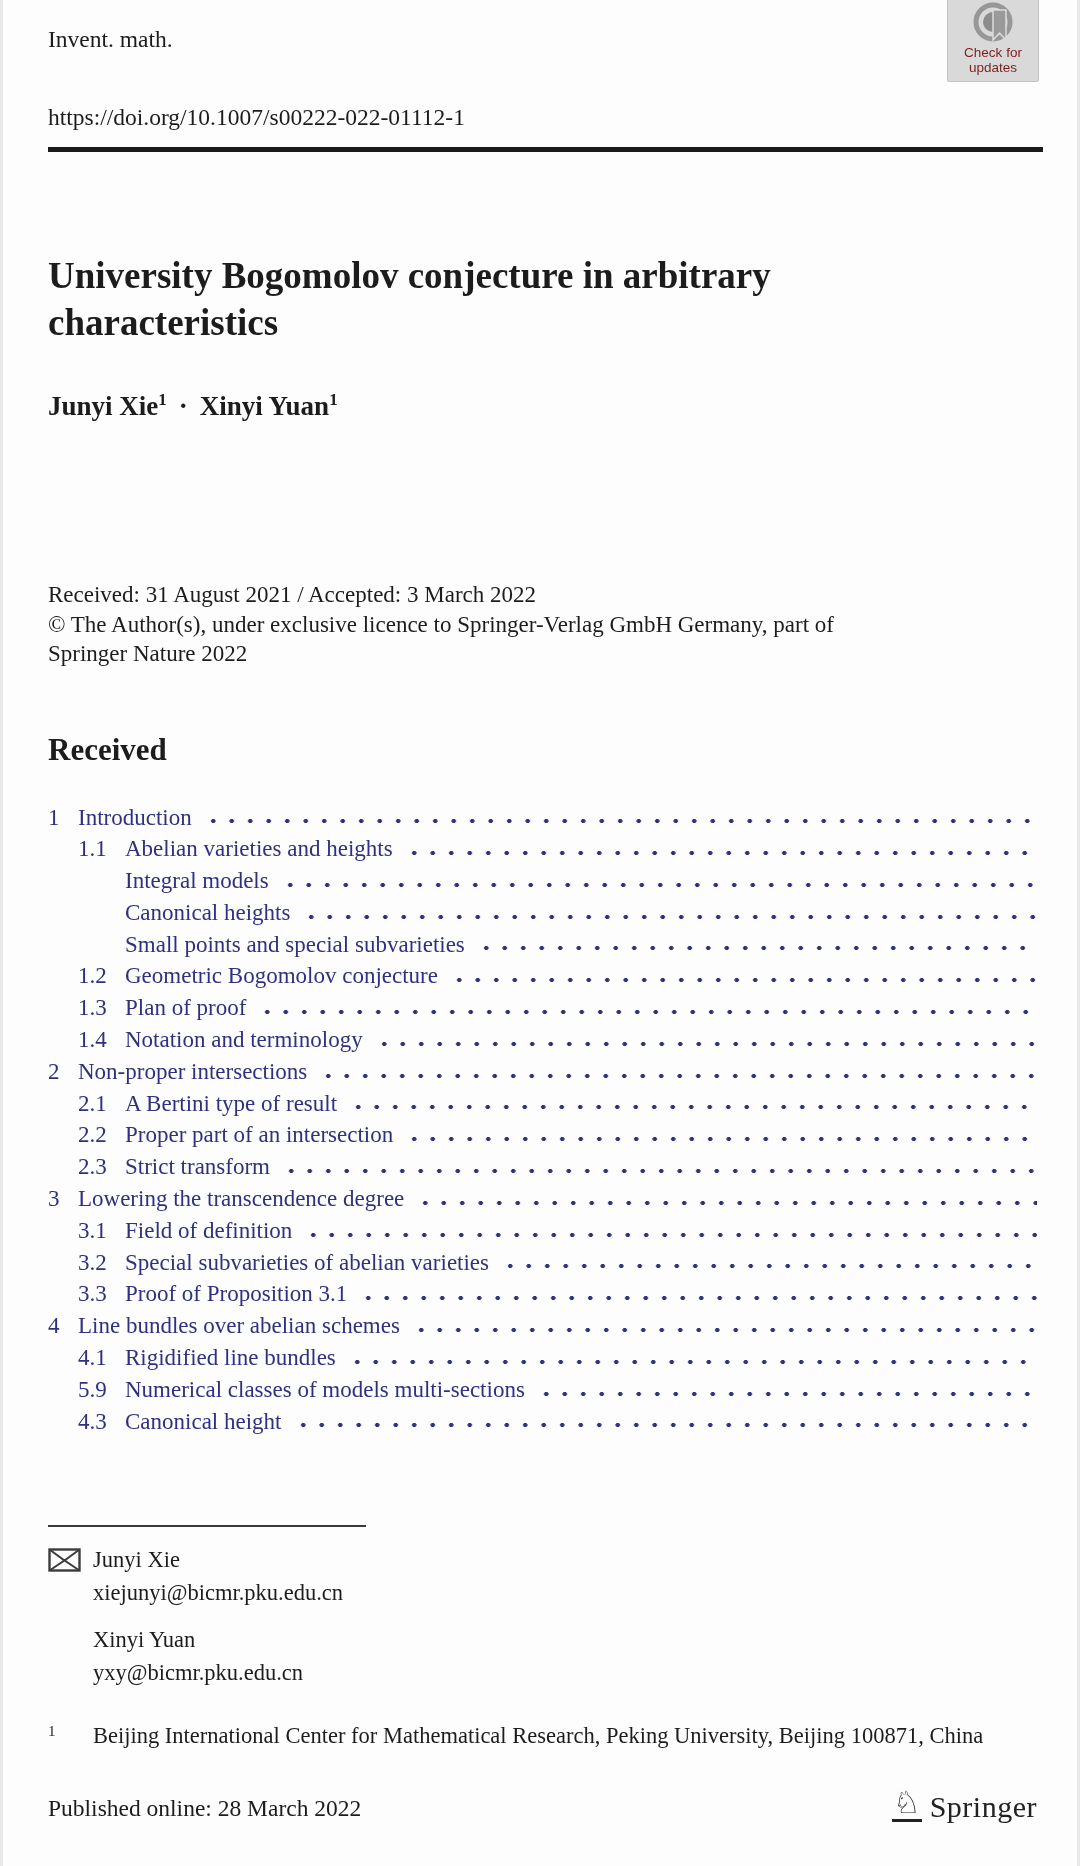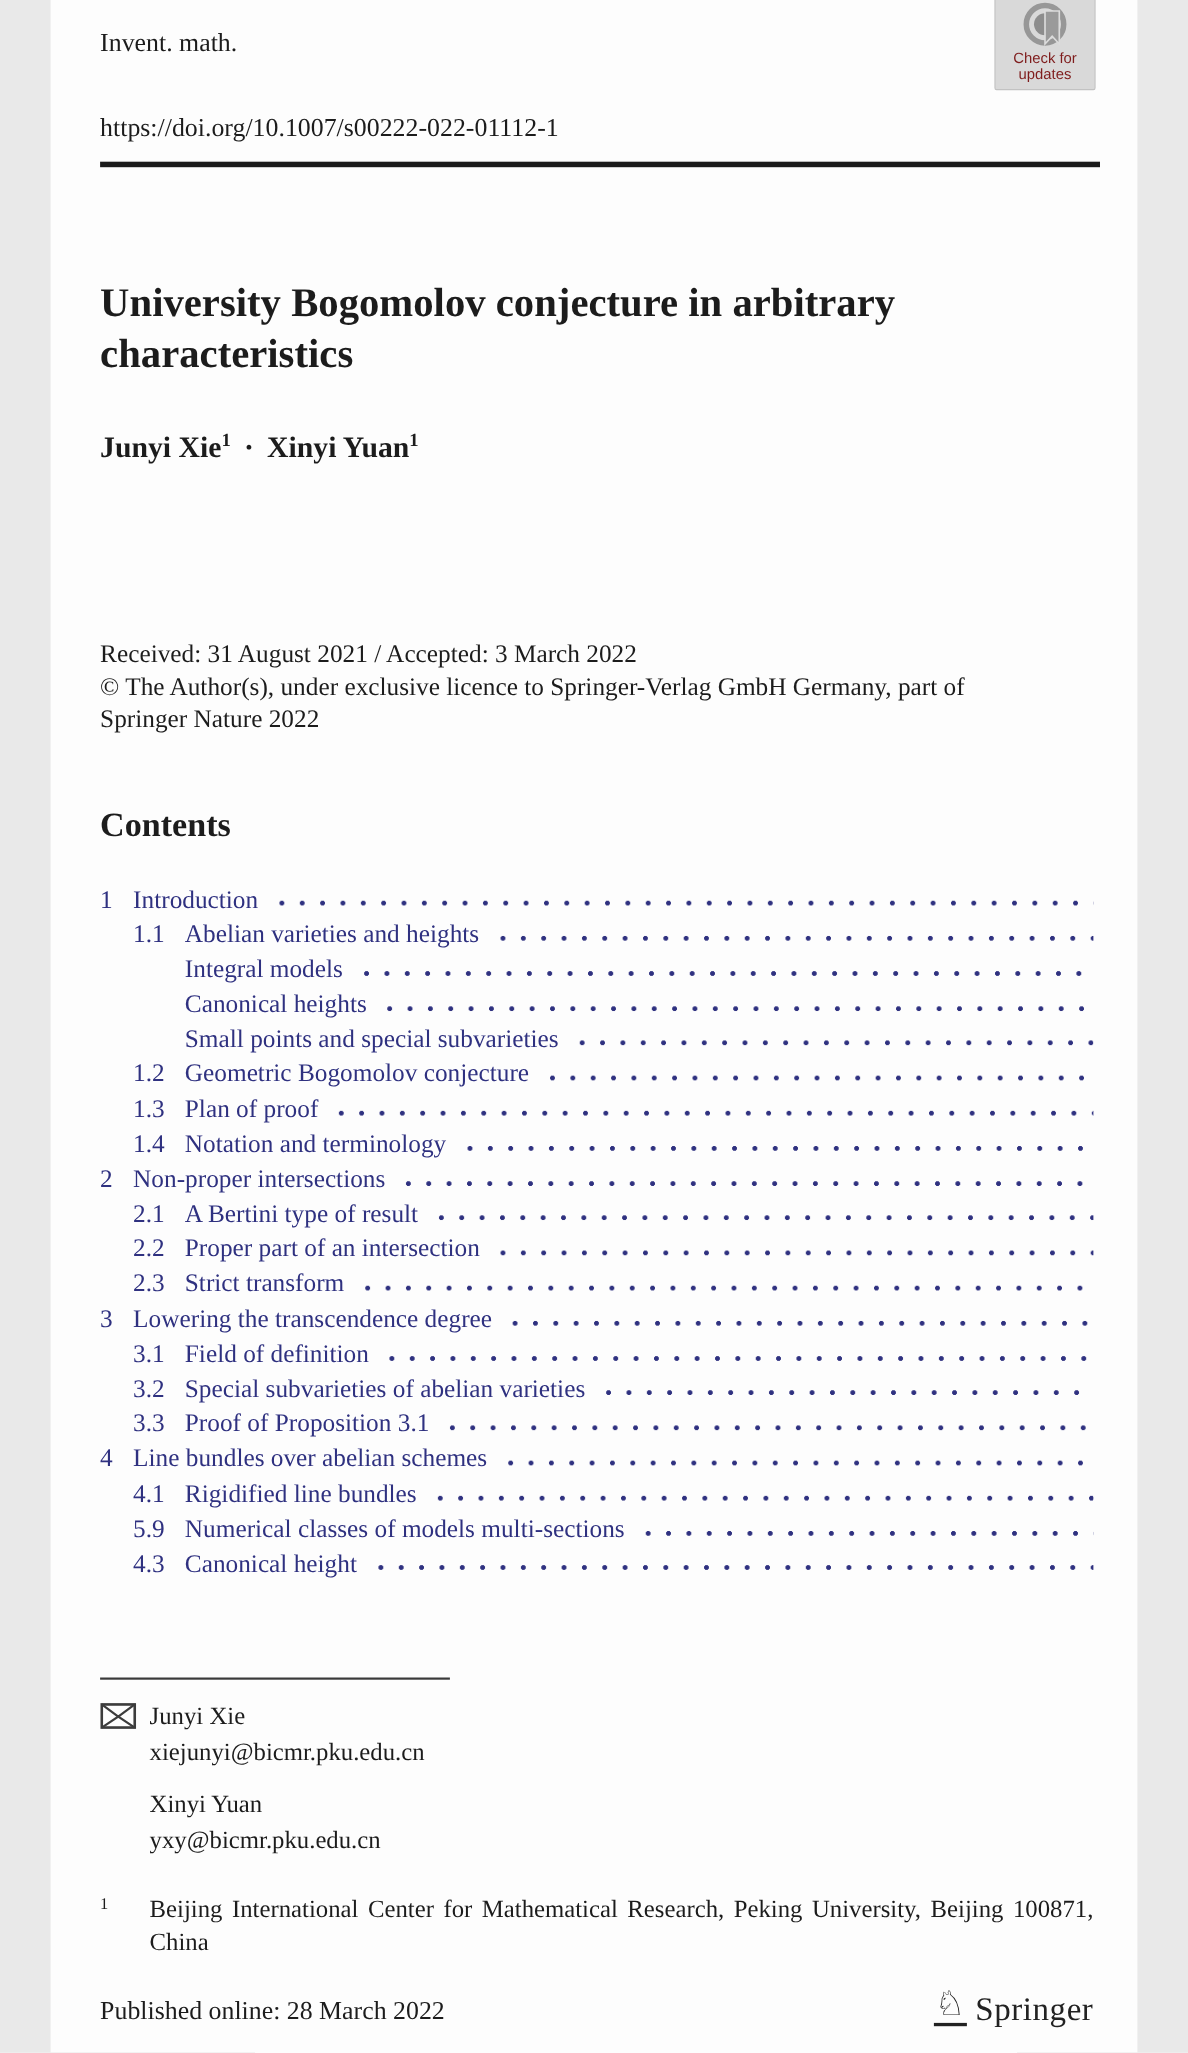--- a/index.html
+++ b/index.html
@@ -1,18 +1,18 @@
 <!DOCTYPE html>
 <html><head>
 <meta charset="utf-8">
 <style>
   html,body { margin:0; padding:0; background:#e9e9e9; }
   .page {
     position: relative;
-    width: 988px;
+    width: 1074px;
     height: 1866px;
     margin: 0 auto;
     background: #fdfdfd;
     box-sizing: border-box;
     padding: 0 40px 0 45px;
     overflow: hidden;
     font-family: "Liberation Serif", serif;
     color: #1c1c1c;
   }
   
@@ -59,21 +59,21 @@
   
   .footnote-rule { margin-top: 88px; width: 318px; height: 2px; background: #3a3a3a; }
   .correspondence { margin-top: 16px; }
   .corr-entry { display: flex; font-size: 22.5px; line-height: 33px; }
   .corr-entry + .corr-entry { margin-top: 14px; }
   .corr-icon-col { flex: none; width: 45px; padding-top: 5px; }
   .affiliation { display: flex; margin-top: 32px; }
   .aff-ref { flex: none; width: 45px; font-size: 15px; padding-top: 2px; }
   .aff-text { flex: 1; font-size: 22.5px; line-height: 29.5px; text-align: justify; }
   
-  .bottom-row { position: absolute; left: 45px; right: 40px; bottom: 24px; display: flex; justify-content: space-between; align-items: flex-end; }
+  .bottom-row { position: absolute; left: 45px; right: 40px; bottom: 44px; display: flex; justify-content: space-between; align-items: flex-end; }
   .published { font-size: 23.5px; }
   .springer-logo { display: flex; align-items: flex-end; gap: 8px; color: #222; }
   .knight { font-family: "DejaVu Sans", sans-serif; font-size: 31px; line-height: 1; display: inline-block; border-bottom: 3px solid #222; padding: 0 1px 1px; }
   .springer-word { font-size: 30px; line-height: 1; letter-spacing: 0.5px; }
 </style>
 </head>
 <body>
 
 <div class="page">
 
@@ -102,21 +102,21 @@
   <div class="authors">
     <span>Junyi Xie</span><sup>1</sup><span class="author-sep">·</span><span>Xinyi Yuan</span><sup>1</sup>
   </div>
 
   <div class="meta-block">
     <div>Received: 31 August 2021 / Accepted: 3 March 2022</div>
     <div>© The Author(s), under exclusive licence to Springer-Verlag GmbH Germany, part of</div>
     <div>Springer Nature 2022</div>
   </div>
 
-  <div class="contents-heading">Contents</div>
+  <div class="contents-heading">Received</div>
   <div class="toc">
       <div class="toc-row lvl1">
         <span class="toc-num">1</span>
         <span class="toc-label">Introduction</span>
         <span class="toc-leader"></span>
       </div>
       <div class="toc-row lvl2">
         <span class="toc-num">1.1</span>
         <span class="toc-label">Abelian varieties and heights</span>
         <span class="toc-leader"></span>

